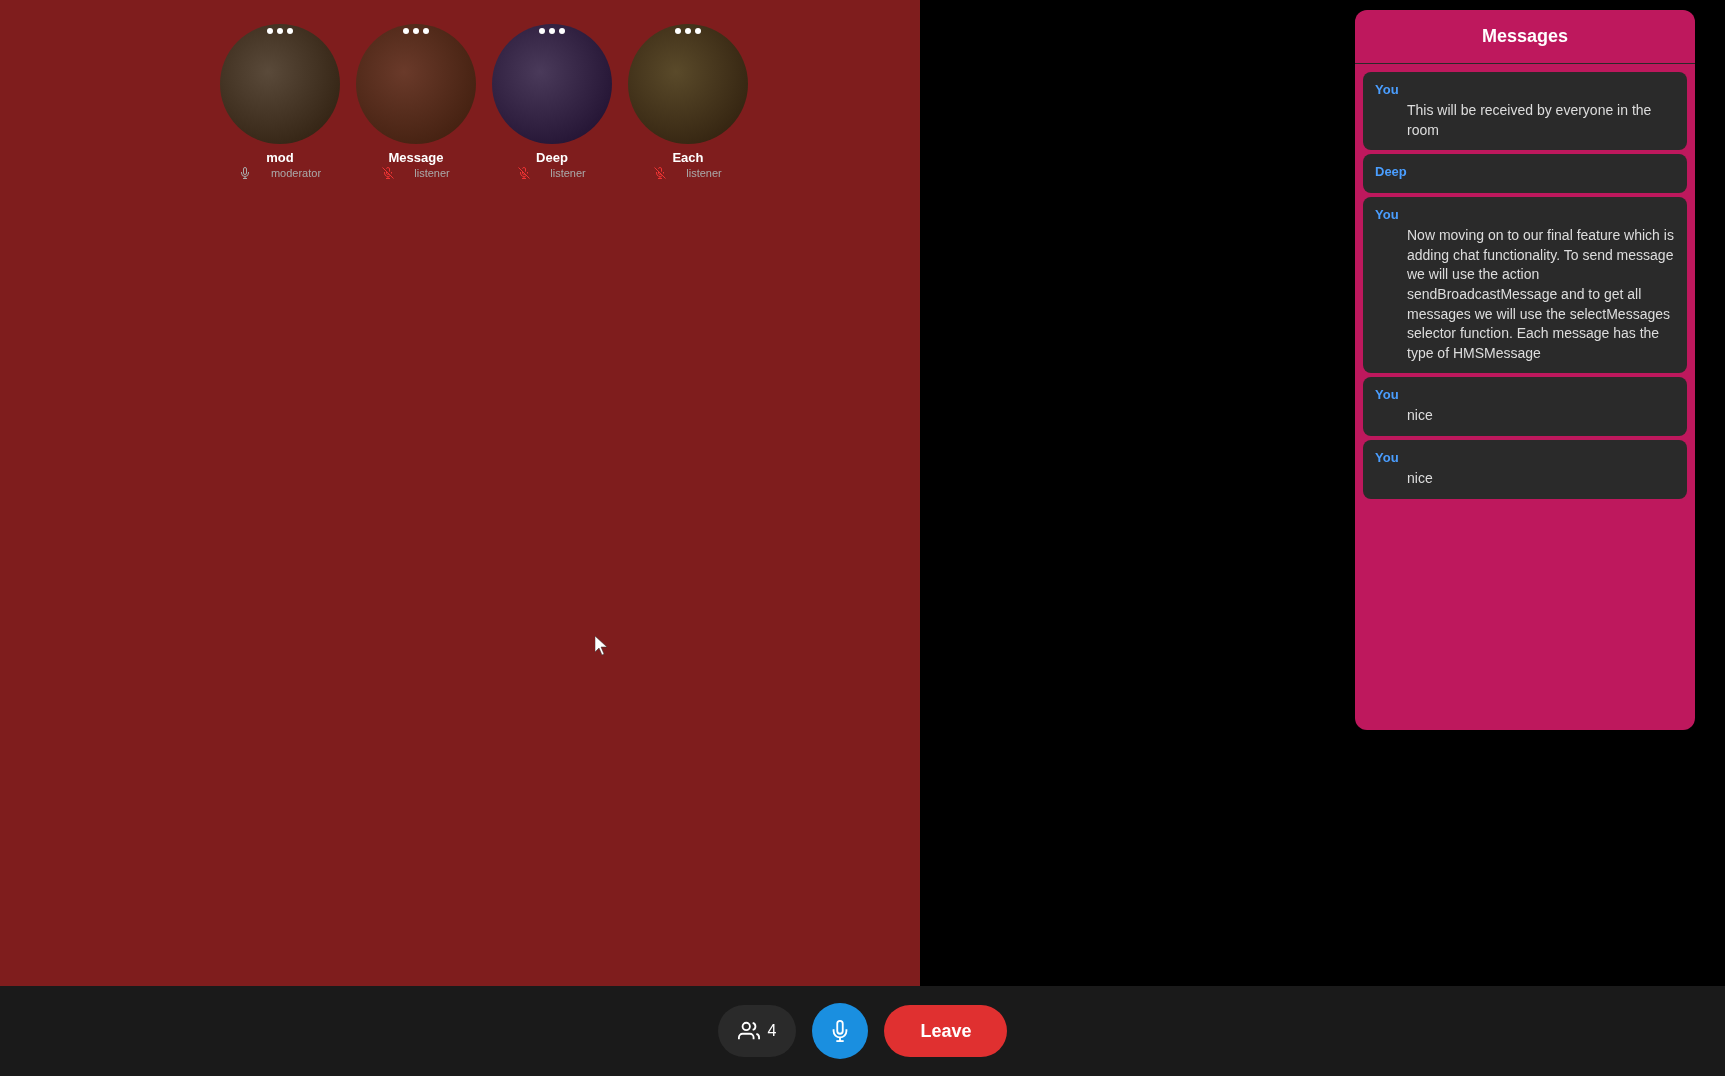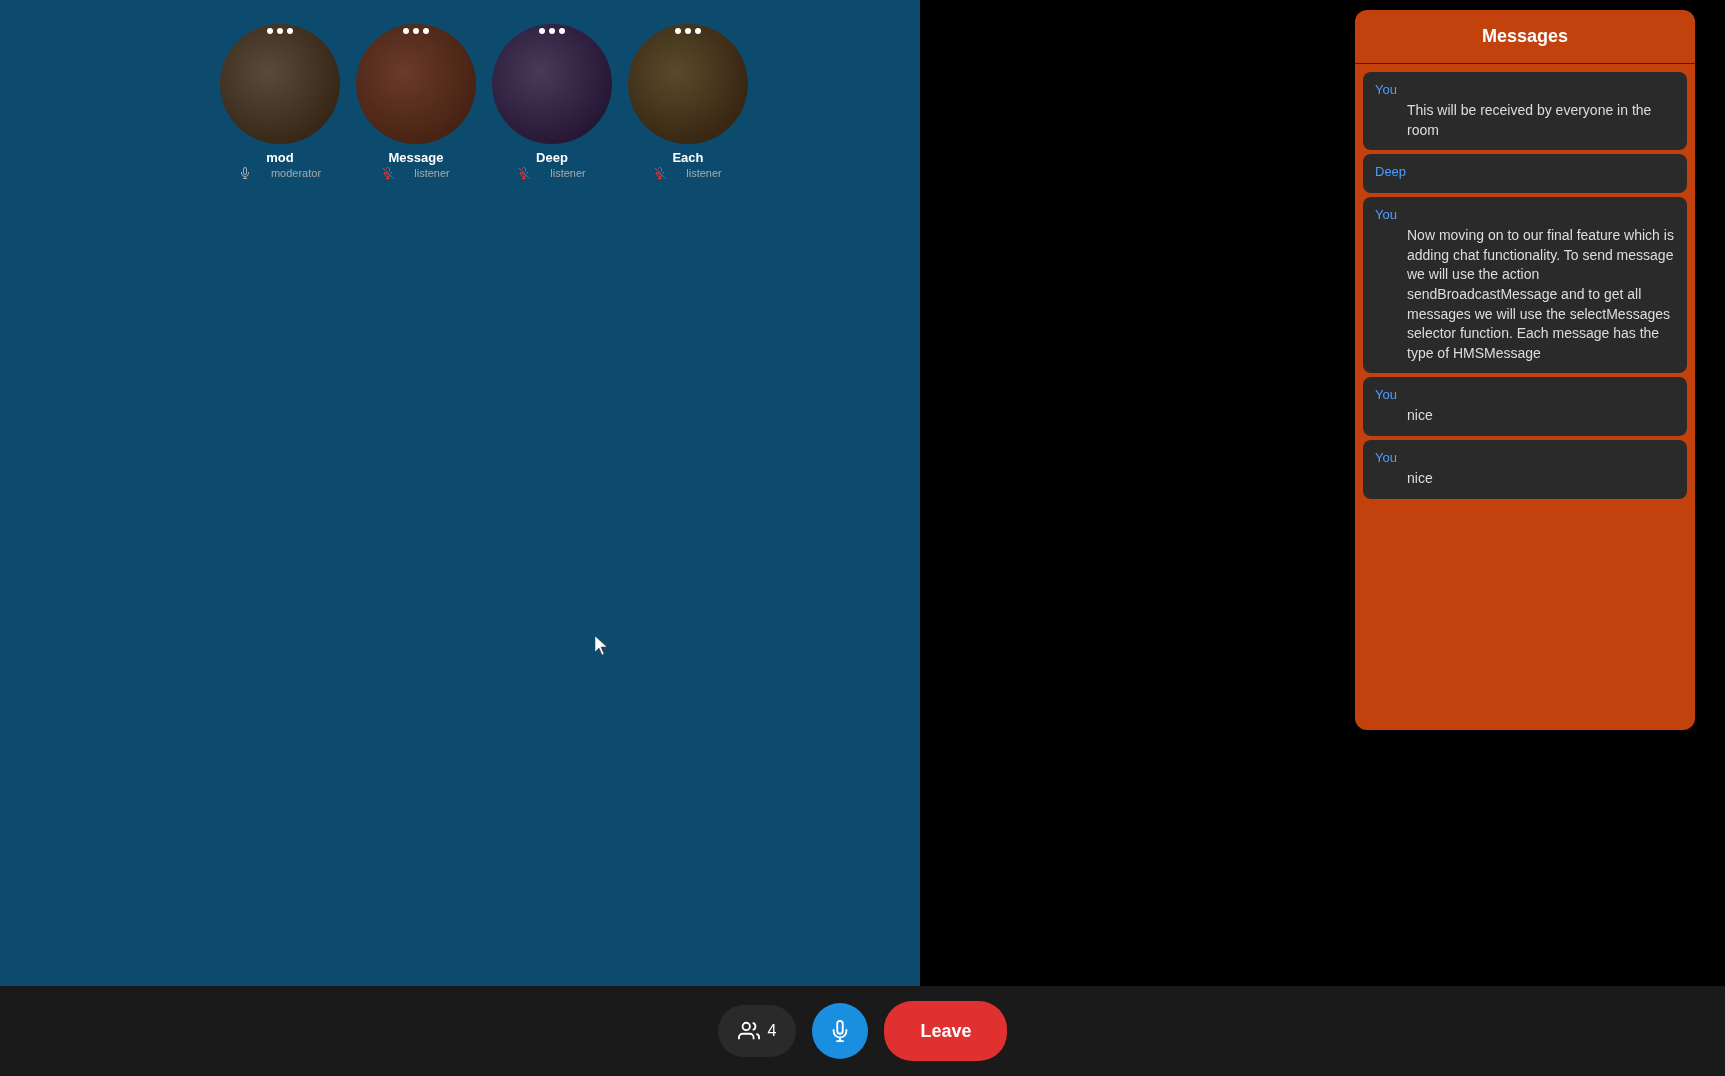--- a/index.html
+++ b/index.html
@@ -13,21 +13,21 @@
       position: relative;
     }
 
     
     .main-area {
       position: absolute;
       left: 0;
       top: 0;
       width: 920px;
       height: 1076px;
-      background: #0c4a6e;
+      background: #7f1d1d;
     }
 
     
     .participants-row {
       display: flex;
       flex-direction: row;
       align-items: flex-start;
       gap: 16px;
       padding: 24px 0 0 220px;
     }
@@ -148,32 +148,32 @@
     }
 
     .leave-btn {
       background: #e03030;
       border: none;
       border-radius: 28px;
       color: #fff;
       font-size: 18px;
       font-weight: 600;
       padding: 0 36px;
-      height: 60px;
+      height: 52px;
       cursor: pointer;
     }
 
     
     .messages-panel {
       position: absolute;
       right: 30px;
       top: 10px;
       width: 340px;
       height: 720px;
-      background: #c2410c;
+      background: #be185d;
       border-radius: 12px;
       display: flex;
       flex-direction: column;
       overflow: hidden;
     }
 
     .messages-header {
       padding: 16px;
       text-align: center;
       color: #fff;
@@ -193,21 +193,21 @@
     }
 
     .message-bubble {
       background: #2a2a2a;
       border-radius: 8px;
       padding: 10px 12px;
     }
 
     .message-sender {
       font-size: 13px;
-      font-weight: 400;
+      font-weight: 700;
       margin-bottom: 4px;
     }
 
     .sender-you {
       color: #4a9eff;
     }
 
     .sender-deep {
       color: #4a9eff;
     }

